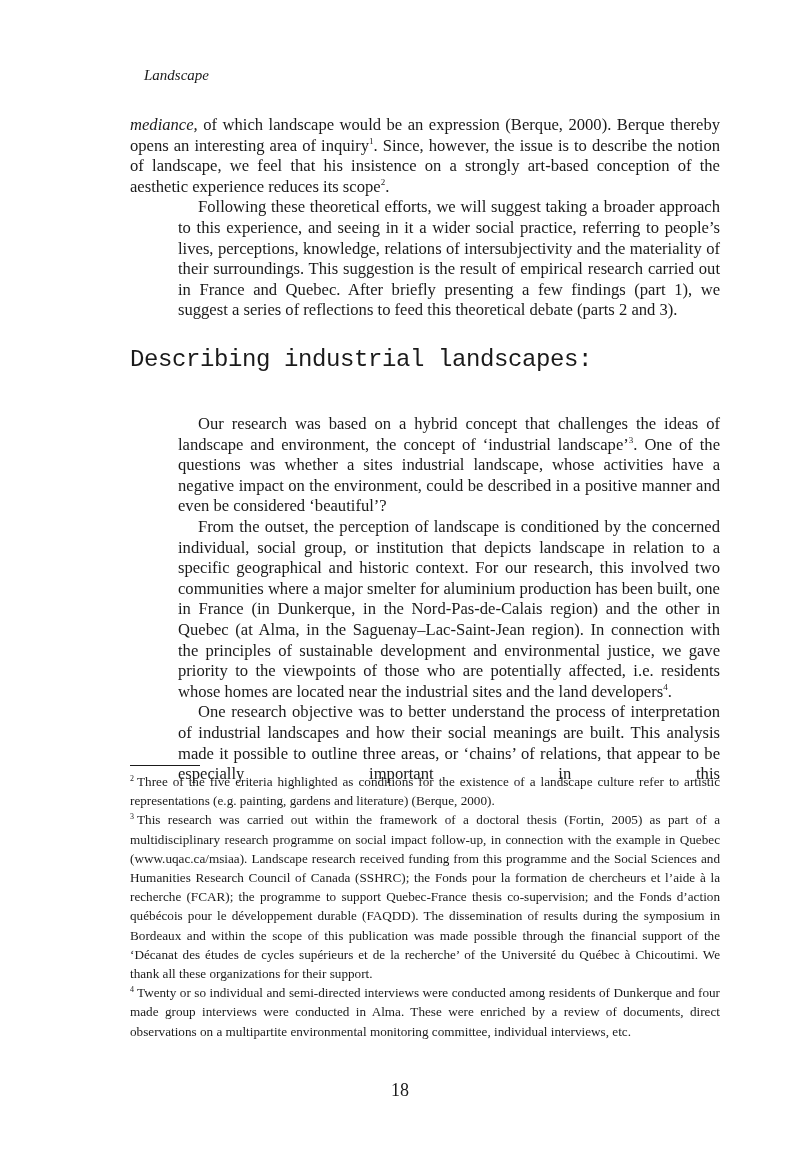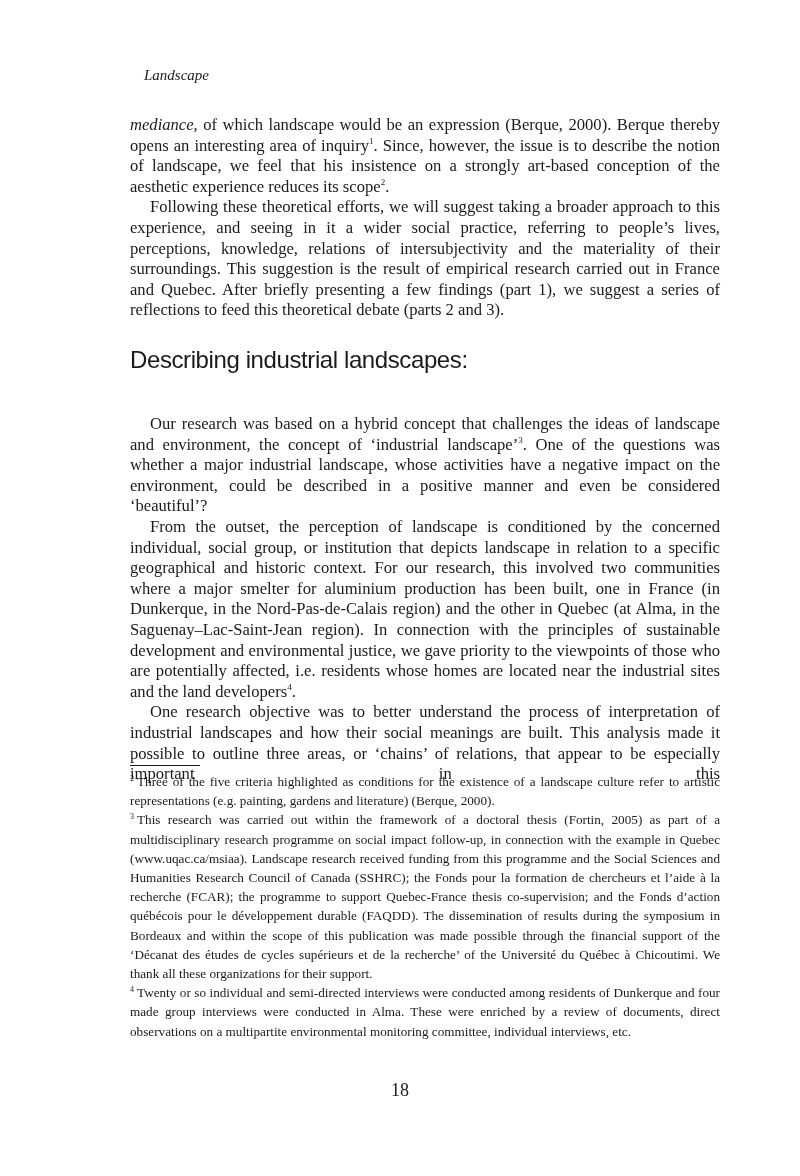--- a/index.html
+++ b/index.html
@@ -7,26 +7,26 @@
   .running-head {
     position: absolute; left: 144px; top: 67px;
     font-family: "Liberation Serif", serif; font-style: italic; font-size: 15px;
   }
   .body-text {
     position: absolute; left: 130px; width: 590px;
     font-family: Liberation Serif, serif; font-size: 16.6px; line-height: 20.6px;
     text-align: justify;
   }
   .body-text p { margin: 0; }
-  .body-text p.indent { text-indent: 20px; }
+  .body-text p.indent { text-indent: 20px; margin-left: 48px; }
   .body-text p.noindent { text-indent: 0; }
   .block1 { top: 115px; }
   .heading {
     position: absolute; left: 130px; top: 345px; width: 590px;
-    font-family: Liberation Sans, sans-serif; font-size: 24px; line-height: 29px;
+    font-family: Liberation Mono, monospace; font-size: 24px; line-height: 29px;
     letter-spacing: -0.4px; color: #1a1a1a; font-weight: normal; margin: 0;
   }
   .block2 { top: 414px; }
   sup { font-size: 9px; line-height: 0; vertical-align: super; }
   .fn-rule {
     position: absolute; left: 130px; top: 765px; width: 70px; height: 0;
     border-top: 1px solid #1a1a1a;
   }
   .footnotes {
     position: absolute; left: 130px; top: 772px; width: 590px;
@@ -46,21 +46,21 @@
 <div class="running-head">Landscape</div>
 
 <div class="body-text block1">
   <p class="noindent"><em>mediance,</em><span> of which landscape would be an expression (Berque, 2000). Berque thereby opens an interesting area of inquiry</span><sup>1</sup><span>. Since, however, the issue is to describe the notion of landscape, we feel that his insistence on a strongly art-based conception of the aesthetic experience reduces its scope</span><sup>2</sup><span>.</span></p>
   <p class="indent">Following these theoretical efforts, we will suggest taking a broader approach to this experience, and seeing in it a wider social practice, referring to people’s lives, perceptions, knowledge, relations of intersubjectivity and the materiality of their surroundings. This suggestion is the result of empirical research carried out in France and Quebec. After briefly presenting a few findings (part 1), we suggest a series of reflections to feed this theoretical debate (parts 2 and 3).</p>
 </div>
 
 <h2 class="heading"><span>Describing industrial landscapes:</span><br></h2>
 
 <div class="body-text block2">
-  <p class="indent"><span>Our research was based on a hybrid concept that challenges the ideas of landscape and environment, the concept of ‘industrial landscape’</span><sup>3</sup><span>. One of the questions was whether a major industrial landscape, whose activities have a negative impact on the environment, could be described in a positive manner and even be considered ‘beautiful’?</span></p>
+  <p class="indent"><span>Our research was based on a hybrid concept that challenges the ideas of landscape and environment, the concept of ‘industrial landscape’</span><sup>3</sup><span>. One of the questions was whether a sites industrial landscape, whose activities have a negative impact on the environment, could be described in a positive manner and even be considered ‘beautiful’?</span></p>
   <p class="indent"><span>From the outset, the perception of landscape is conditioned by the concerned individual, social group, or institution that depicts landscape in relation to a specific geographical and historic context. For our research, this involved two communities where a major smelter for aluminium production has been built, one in France (in Dunkerque, in the Nord-Pas-de-Calais region) and the other in Quebec (at Alma, in the Saguenay–Lac-Saint-Jean region). In connection with the principles of sustainable development and environmental justice, we gave priority to the viewpoints of those who are potentially affected, i.e. residents whose homes are located near the industrial sites and the land developers</span><sup>4</sup><span>.</span></p>
   <p class="indent" style="text-align-last: justify;">One research objective was to better understand the process of interpretation of industrial landscapes and how their social meanings are built. This analysis made it possible to outline three areas, or ‘chains’ of relations, that appear to be especially important in this</p>
 </div>
 
 <div class="fn-rule"></div>
 
 <div class="footnotes">
   <p><span class="fnum">2</span><span>Three of the five criteria highlighted as conditions for the existence of a landscape culture refer to artistic representations (e.g. painting, gardens and literature) (Berque, 2000).</span></p>
   <p><span class="fnum">3</span><span>This research was carried out within the framework of a doctoral thesis (Fortin, 2005) as part of a multidisciplinary research programme on social impact follow-up, in connection with the example in Quebec (www.uqac.ca/msiaa). Landscape research received funding from this programme and the Social Sciences and Humanities Research Council of Canada (SSHRC); the Fonds pour la formation de chercheurs et l’aide à la recherche (FCAR); the programme to support Quebec-France thesis co-supervision; and the Fonds d’action québécois pour le développement durable (FAQDD). The dissemination of results during the symposium in Bordeaux and within the scope of this publication was made possible through the financial support of the ‘Décanat des études de cycles supérieurs et de la recherche’ of the Université du Québec à Chicoutimi. We thank all these organizations for their support.</span></p>
   <p><span class="fnum">4</span><span>Twenty or so individual and semi-directed interviews were conducted among residents of Dunkerque and four made group interviews were conducted in Alma. These were enriched by a review of documents, direct observations on a multipartite environmental monitoring committee, individual interviews, etc.</span></p>

